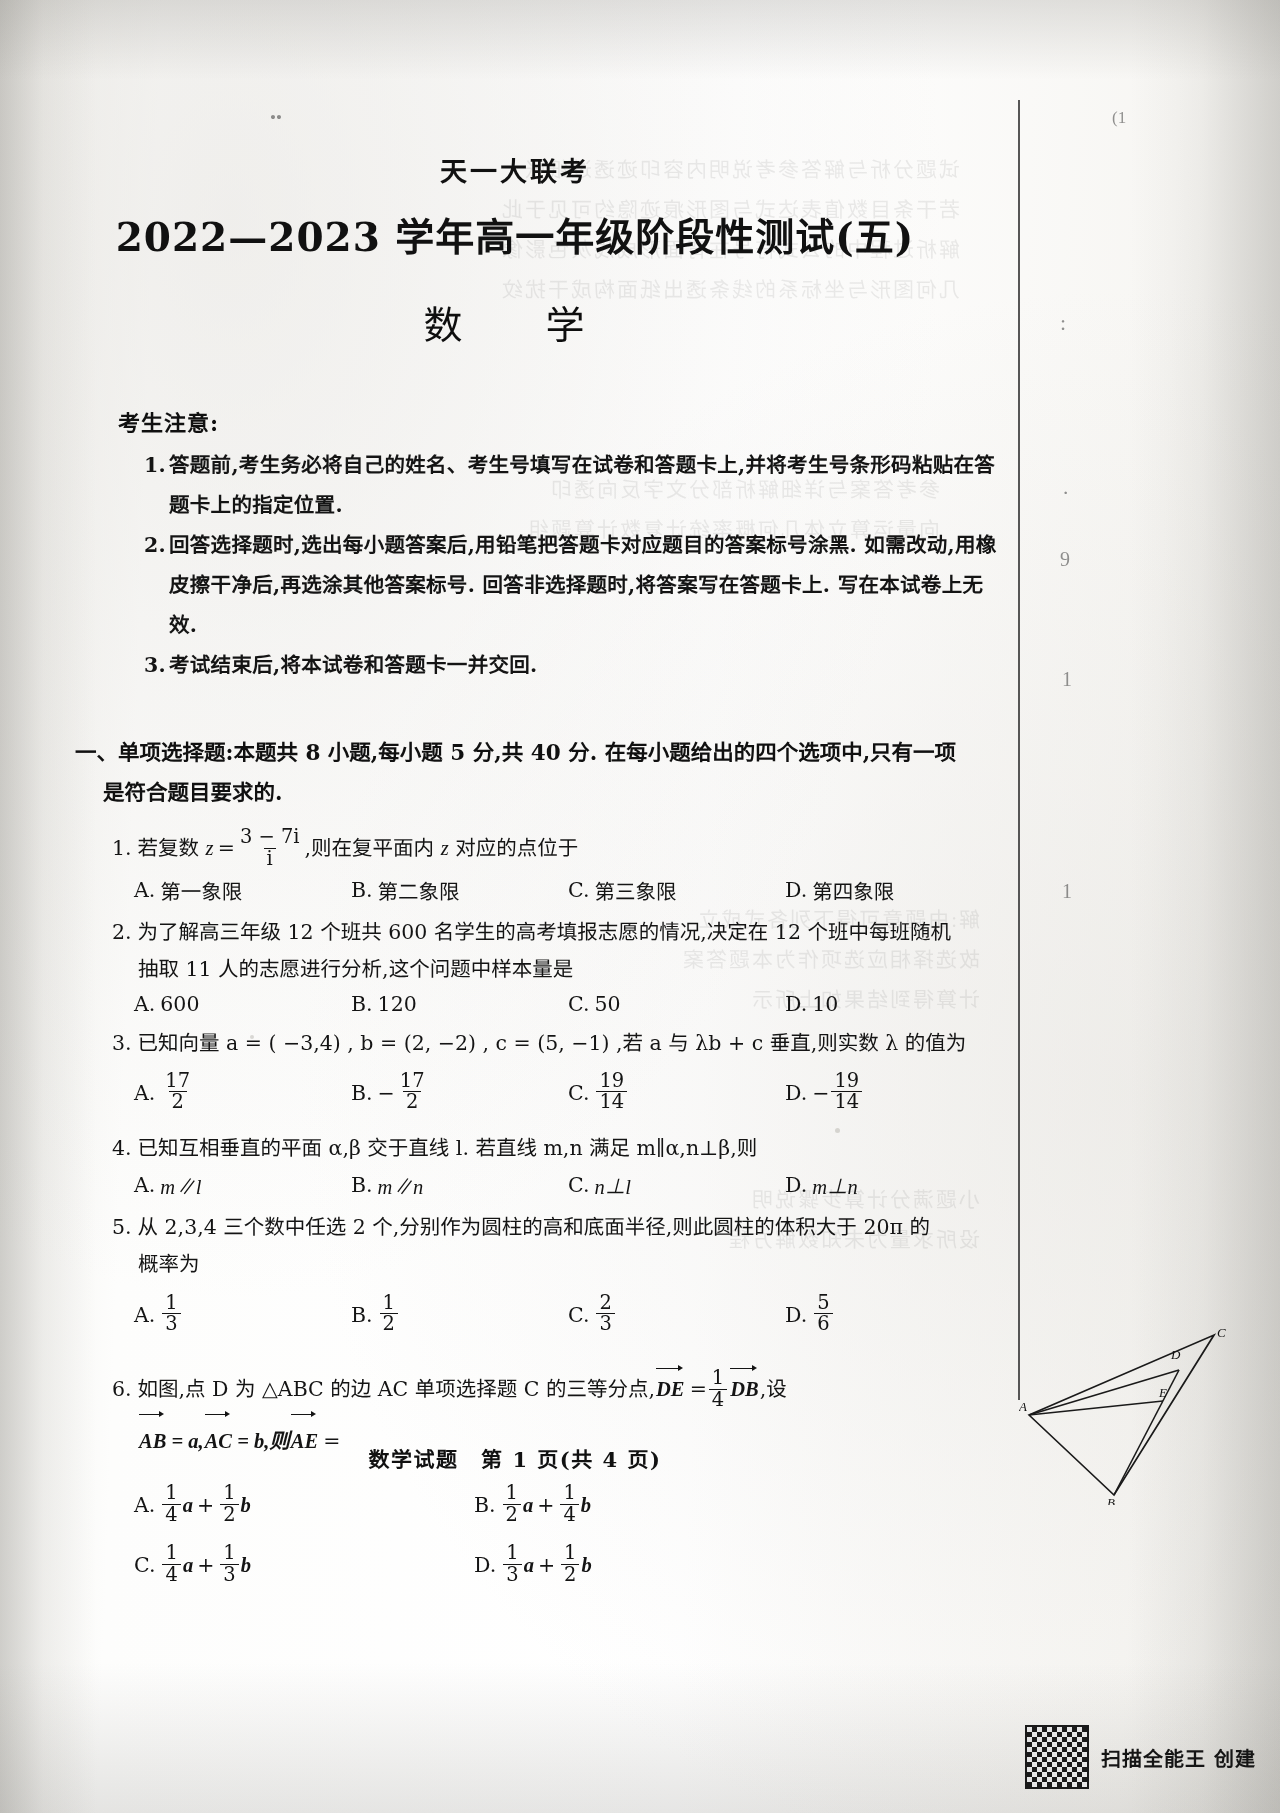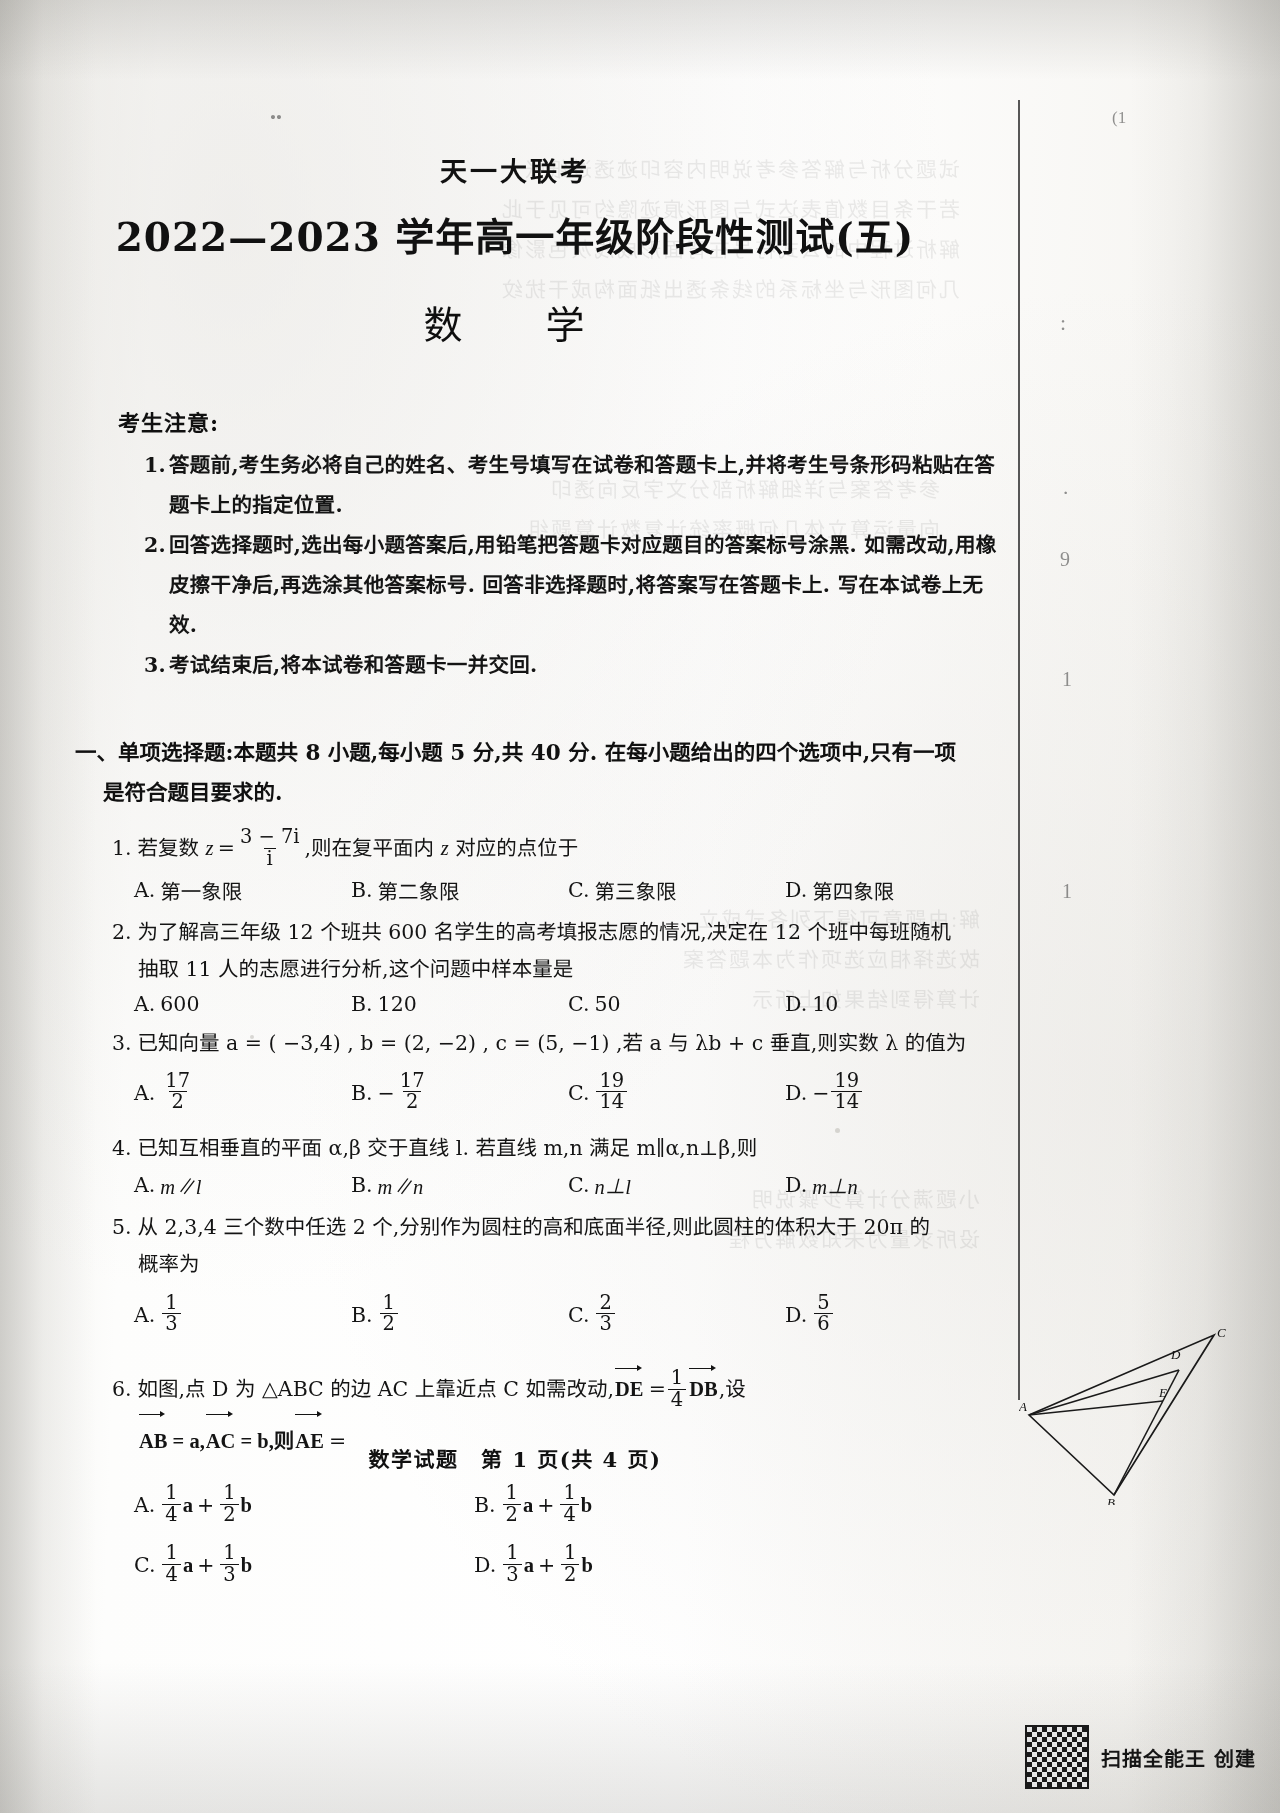--- a/index.html
+++ b/index.html
@@ -193,21 +193,21 @@
     align-items: center;
     white-space: nowrap;
   }
   .opt .lab { padding-right: 5px; }
   .opts.c4 .opt { width: 236px; }
   .opts.c2 .opt { width: 340px; }
   .opts.c2 { padding-left: 22px; }
 
   
   .mi { font-style: italic; font-family: "Liberation Serif", serif; }
-  .mb { font-weight: 700; font-family: "Liberation Serif", serif; }
+  .mb { font-style: italic; font-weight: 700; font-family: "Liberation Serif", serif; }
   .frac {
     display: inline-flex;
     flex-direction: column;
     align-items: center;
     vertical-align: middle;
     margin: 0 2px;
     line-height: 1.06;
     font-size: 0.95em;
     position: relative;
     top: -1px;
@@ -540,21 +540,21 @@
           <text x="0" y="86" font-family="Liberation Serif, serif" font-size="13" font-style="italic" fill="#111">A</text>
           <text x="88" y="182" font-family="Liberation Serif, serif" font-size="13" font-style="italic" fill="#111">B</text>
           <text x="198" y="12" font-family="Liberation Serif, serif" font-size="13" font-style="italic" fill="#111">C</text>
           <text x="152" y="34" font-family="Liberation Serif, serif" font-size="13" font-style="italic" fill="#111">D</text>
           <text x="140" y="72" font-family="Liberation Serif, serif" font-size="13" font-style="italic" fill="#111">E</text>
         </svg>
 
         <div class="q-stem" style="line-height:44px;">
           <span class="q-num">6.</span>
           <span class="q-body">
-            <span>如图,点 D 为 △ABC 的边 AC 上靠近点 C 如需改动,</span><span class="vecwrap"><span class="bar"></span><span class="mb">DE</span></span> <span>=</span><span class="frac">
+            <span>如图,点 D 为 △ABC 的边 AC 单项选择题 C 的三等分点,</span><span class="vecwrap"><span class="bar"></span><span class="mb">DE</span></span> <span>=</span><span class="frac">
                 <span class="num">1</span>
                 <span class="den">4</span>
               </span><span class="vecwrap"><span class="bar"></span><span class="mb">DB</span></span><span>,设</span>
           </span>
         </div>
 
         <div class="q-cont" style="line-height:56px;">
           <span class="vecwrap"><span class="bar"></span><span class="mb">AB</span></span> <span class="mb">= a,</span><span class="vecwrap"><span class="bar"></span><span class="mb">AC</span></span> <span class="mb">= b,则</span><span class="vecwrap"><span class="bar"></span><span class="mb">AE</span></span> <span>=</span>
         </div>
 

